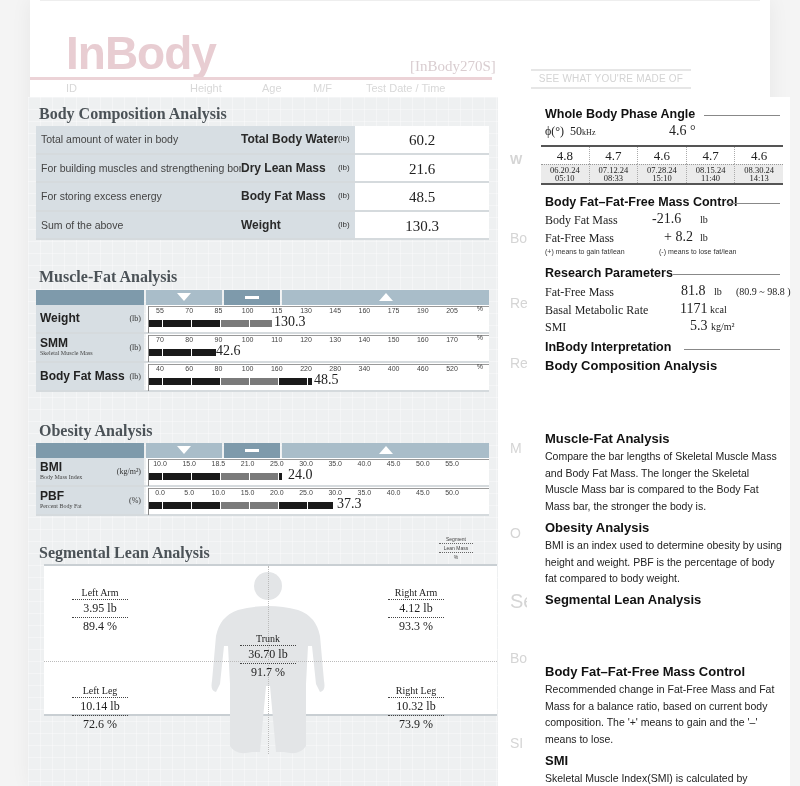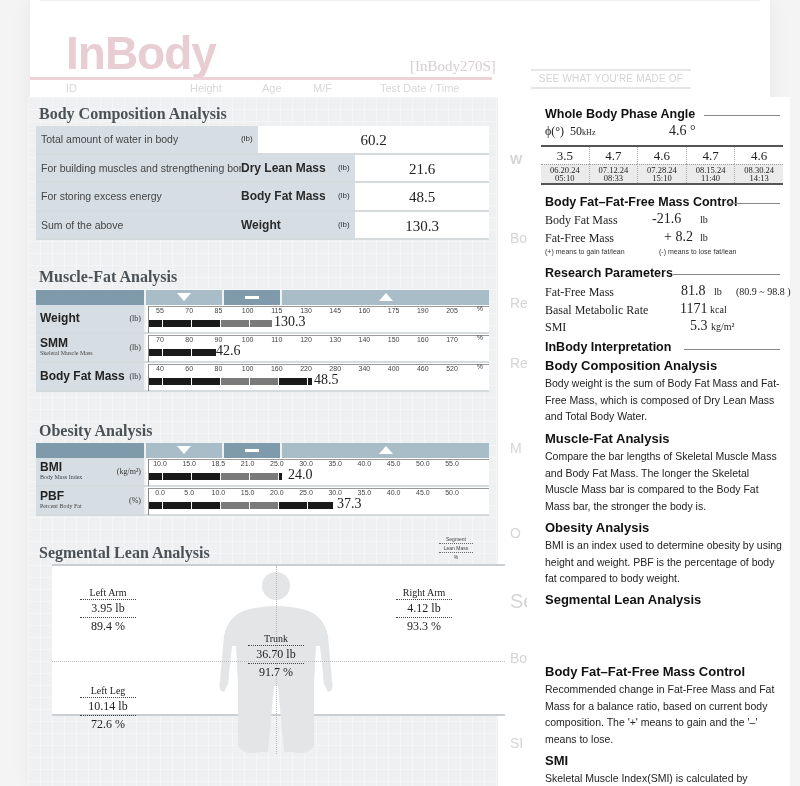--- a/index.html
+++ b/index.html
@@ -53,21 +53,21 @@
   .bar { position: absolute; left: 3px; top: 15px; height: 7px; display: flex; }
   .seg { height: 7px; margin-right: 1px; }
   .seg.d { background: #1a1a1a; }
   .seg.g { background: #7a7a7a; }
   .bar-val { position: absolute; top: 9px; font-family: "Liberation Serif", serif; font-size: 14px; color: #222; }
 
   
   .seg-legend { position: absolute; left: 411px; top: 8px; width: 34px; text-align: center; font-size: 5px; color: #444; }
   .seg-legend div { border-bottom: 1px dotted #666; line-height: 8px; }
   .seg-legend div:last-child { border-bottom: none; }
-  .seg-panel { position: absolute; left: 24px; top: 467px; width: 453px; height: 152px; background: #fff; border-top: 2px solid #c9cfd3; border-bottom: 2px solid #c9cfd3; }
+  .seg-panel { position: absolute; left: 16px; top: 467px; width: 453px; height: 152px; background: #fff; border-top: 2px solid #c9cfd3; border-bottom: 2px solid #c9cfd3; }
   .seg-vline { position: absolute; left: 224px; top: 0; width: 0; height: 188px; border-left: 1px dotted #bbb; }
   .seg-hline { position: absolute; left: 0; top: 95px; width: 453px; height: 0; border-top: 1px dotted #bbb; }
   .seg-box { position: absolute; width: 56px; text-align: center; font-family: "Liberation Serif", serif; color: #222; }
   .seg-box .t { font-size: 10px; line-height: 13px; border-bottom: 1px dotted #444; }
   .seg-box .v { font-size: 12px; line-height: 17px; border-bottom: 1px dotted #444; }
   .seg-box .p { font-size: 12px; line-height: 17px; }
 
   
   .right-col { position: absolute; left: 527px; top: 97px; width: 263px; height: 689px; background: #fff; }
   .ghost { position: absolute; left: 510px; font-size: 11px; color: #d5d5d5; }
@@ -89,38 +89,39 @@
 <div class="bg-sheet"></div>
 <div class="bg-topline"></div>
 <div class="logo">InBody</div>
 <div class="model">[InBody270S]</div>
 <div class="pinkline2"></div>
 <div class="tagline">SEE WHAT YOU'RE MADE OF</div>
 <div class="hdr-fields" style="left:66px">ID</div>
 <div class="hdr-fields" style="left:190px">Height</div>
 <div class="hdr-fields" style="left:262px">Age</div>
 <div class="hdr-fields" style="left:313px">M/F</div>
-<div class="hdr-fields" style="left:380px">Test Date / Time</div>
+<div class="hdr-fields" style="left:366px">Test Date / Time</div>
 
 <div class="ghost" style="top:152px;font-weight:bold;font-size:13px">W</div>
 <div class="ghost" style="top:230px;font-size:14px">Bo</div>
 <div class="ghost" style="top:295px;font-size:14px">Re</div>
 <div class="ghost" style="top:355px;font-size:14px">Re</div>
 <div class="ghost" style="top:440px;font-size:14px">M</div>
 <div class="ghost" style="top:525px;font-size:14px">O</div>
 <div class="ghost" style="top:590px;font-size:20px">Se</div>
 <div class="ghost" style="top:650px;font-size:14px">Bo</div>
 <div class="ghost" style="top:735px;font-size:14px">SI</div>
 
 <div class="left-card">
 
   <div class="sec-title" style="top:8px">Body Composition Analysis</div>
   <div class="bc-table">
     <div class="bc-row">
       <div class="bc-desc">Total amount of water in body</div>
+      <div class="bc-name">Total Body Water</div>
       <div class="bc-unit">(lb)</div>
       <div class="bc-val">60.2</div>
     </div>
     <div class="bc-row">
       <div class="bc-desc">For building muscles and strengthening bones</div>
       <div class="bc-name">Dry Lean Mass</div>
       <div class="bc-unit">(lb)</div>
       <div class="bc-val">21.6</div>
     </div>
     <div class="bc-row">
@@ -356,31 +357,36 @@
     <div class="seg-box" style="left:196px;top:66px">
       <div class="t">Trunk</div>
       <div class="v">36.70 lb</div>
       <div class="p">91.7 %</div>
     </div>
     <div class="seg-box" style="left:28px;top:118px">
       <div class="t">Left Leg</div>
       <div class="v">10.14 lb</div>
       <div class="p">72.6 %</div>
     </div>
+    <div class="seg-box" style="left:344px;top:118px">
+      <div class="t">Right Leg</div>
+      <div class="v">10.32 lb</div>
+      <div class="p">73.9 %</div>
+    </div>
   </div>
 </div>
 
 <div class="right-col">
   <div class="r-title" style="top:10px">Whole Body Phase Angle</div>
   <div class="r-rule" style="left:177px;top:18px;width:76px"></div>
   <div class="rtxt" style="top:27px;font-size:12px"><span>ϕ(°)</span>&nbsp;&nbsp;<span>50</span><span style="font-size:8px">kHz</span></div>
   <div class="rtxt" style="left:142px;top:26px;font-size:14px">4.6 °</div>
   <div class="pa-table">
     <div class="pa-vals">
-      <div>3.5</div>
+      <div>4.8</div>
       <div>4.7</div>
       <div>4.6</div>
       <div>4.7</div>
       <div>4.6</div>
     </div>
     <div class="pa-dates">
       <div><span>06.20.24</span><br><span>05:10</span></div>
       <div><span>07.12.24</span><br><span>08:33</span></div>
       <div><span>07.28.24</span><br><span>15:10</span></div>
       <div><span>08.15.24</span><br><span>11:40</span></div>
@@ -409,21 +415,20 @@
   <div class="rtxt" style="left:153px;top:204px;font-size:14px">1171</div>
   <div class="rtxt" style="left:183px;top:207px;font-size:10px">kcal</div>
   <div class="rtxt" style="top:223px">SMI</div>
   <div class="rtxt" style="left:163px;top:221px;font-size:14px">5.3</div>
   <div class="rtxt" style="left:184px;top:224px;font-size:10px">kg/m²</div>
 
   <div class="r-title" style="top:243px">InBody Interpretation</div>
   <div class="r-rule" style="left:157px;top:252px;width:96px"></div>
 
   <div class="h2" style="top:261px">Body Composition Analysis</div>
-  <div class="para" style="top:278px">Body weight is the sum of Body Fat Mass and Fat-Free Mass, which is composed of Dry Lean Mass and Total Body Water.</div>
   <div class="h2" style="top:334px">Muscle-Fat Analysis</div>
   <div class="para" style="top:351px">Compare the bar lengths of Skeletal Muscle Mass and Body Fat Mass. The longer the Skeletal Muscle Mass bar is compared to the Body Fat Mass bar, the stronger the body is.</div>
   <div class="h2" style="top:423px">Obesity Analysis</div>
   <div class="para" style="top:440px">BMI is an index used to determine obesity by using height and weight. PBF is the percentage of body fat compared to body weight.</div>
   <div class="h2" style="top:495px">Segmental Lean Analysis</div>
   <div class="h2" style="top:567px">Body Fat–Fat-Free Mass Control</div>
   <div class="para" style="top:584px">Recommended change in Fat-Free Mass and Fat Mass for a balance ratio, based on current body composition. The '+' means to gain and the '–' means to lose.</div>
   <div class="h2" style="top:656px">SMI</div>
   <div class="para" style="top:673px">Skeletal Muscle Index(SMI) is calculated by dividing</div>
 </div>

